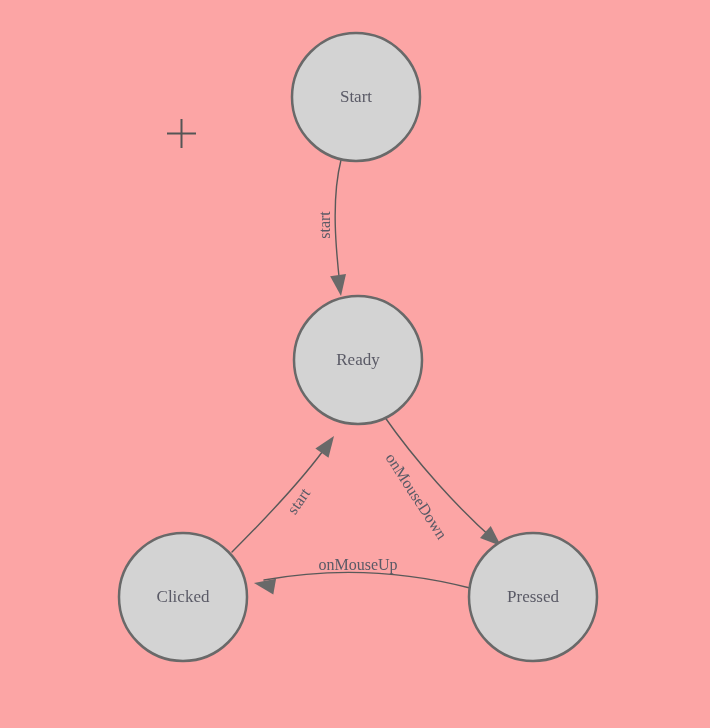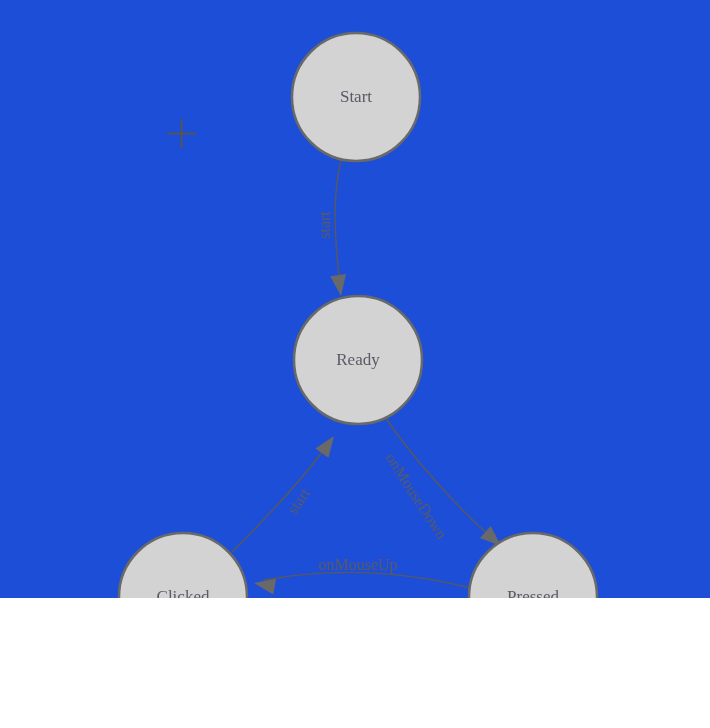--- a/index.html
+++ b/index.html
@@ -7,22 +7,22 @@
     margin: 0;
     padding: 0;
     background: #ffffff;
   }
   body {
     font-family: "Liberation Serif", "DejaVu Serif", serif;
   }
   #canvas-root {
     position: relative;
     width: 710px;
-    height: 598px;
-    background: #1d4ed8;
+    height: 728px;
+    background: #fca5a5;
     overflow: hidden;
   }
   #diagram-svg {
     position: absolute;
     top: 0;
     left: 0;
     width: 710px;
     height: 728px;
     display: block;
   }

